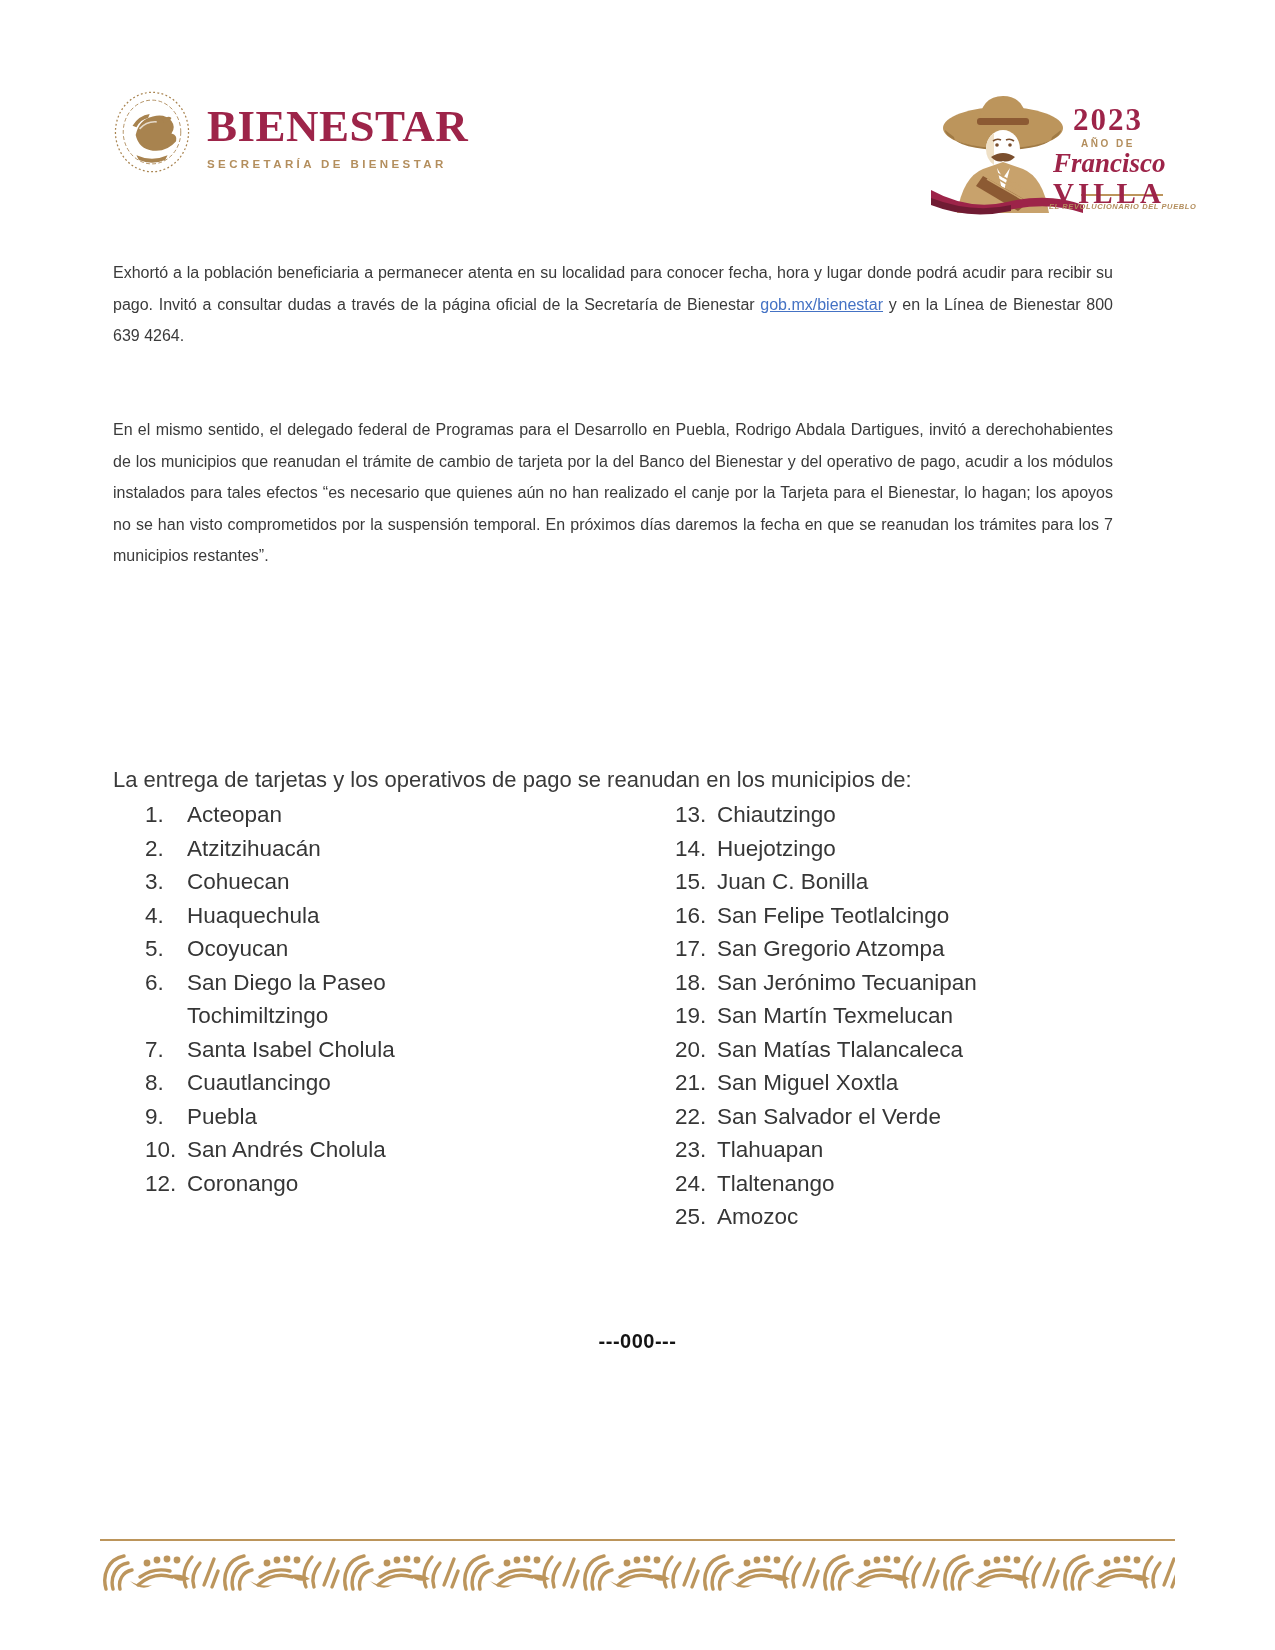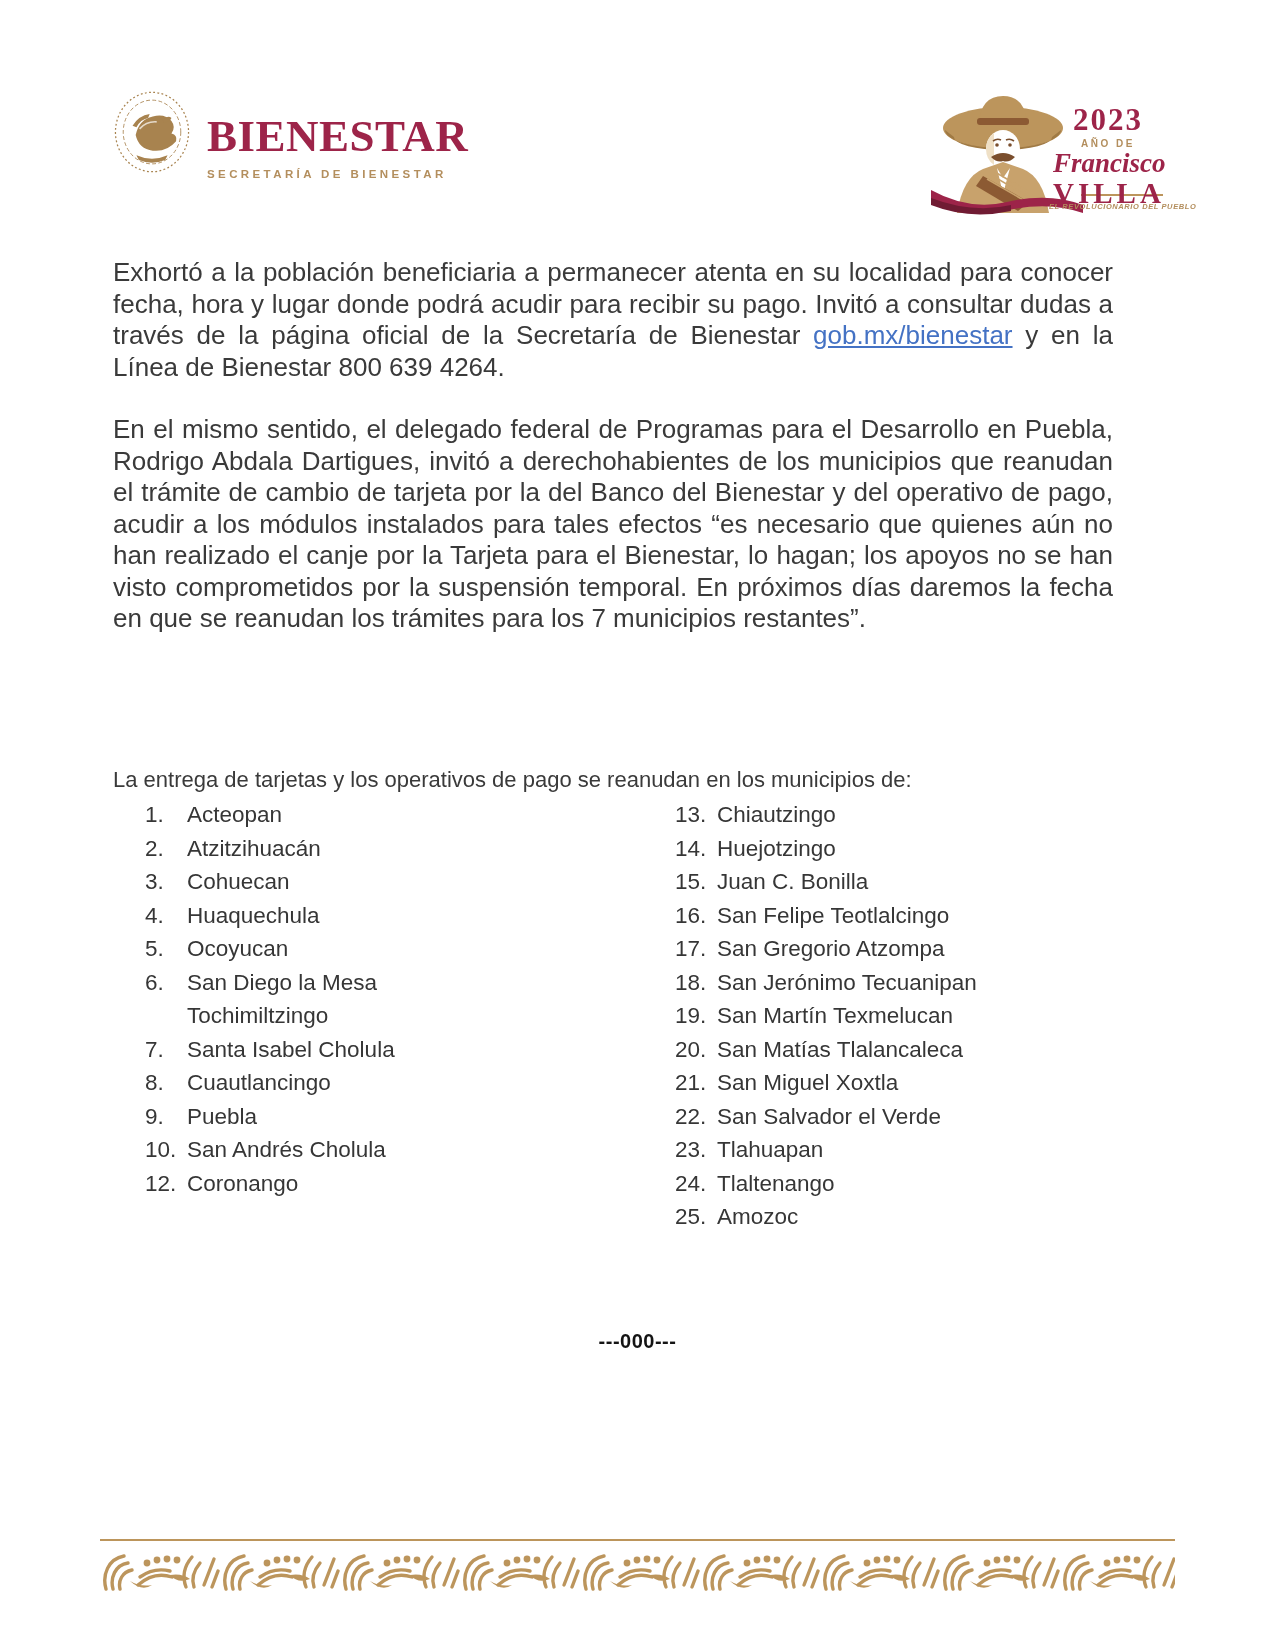--- a/index.html
+++ b/index.html
@@ -11,21 +11,21 @@
 
   
   .header { position:absolute; top:78px; left:113px; right:112px;
     display:flex; justify-content:space-between; align-items:flex-start; }
   .logo-left { display:flex; align-items:flex-start; }
   .emblem-svg { width:78px; height:84px; margin-top:12px; }
   .logo-left-text { margin-left:16px; }
   .bienestar-title {
     font-family:"Liberation Serif", serif; font-weight:700;
     font-size:45px; line-height:1; letter-spacing:0.5px;
-    color:#9d2449; margin-top:36px;
+    color:#9d2449; margin-top:26px;
   }
   .bienestar-subtitle {
     font-size:11.5px; font-weight:700; letter-spacing:3.4px;
     color:#b38e5d; margin-top:9px;
   }
   .logo-right { position:relative; width:232px; height:142px; }
   .villa-svg { position:absolute; left:0; top:0; width:232px; height:142px; }
   .villa-text { position:absolute; left:122px; top:26px; width:110px; text-align:center; }
   .villa-year {
     font-family:"Liberation Serif", serif; font-weight:700;
@@ -40,21 +40,21 @@
   .villa-last {
     font-family:"Liberation Serif", serif; font-weight:700;
     font-size:29px; letter-spacing:4px; color:#9d2449; line-height:1; margin-top:2px;
   }
   .villa-tagline { position:absolute; left:118px; top:124px; width:120px;
     font-size:7.5px; font-weight:700; letter-spacing:0.6px; color:#b38e5d;
     text-align:left; white-space:nowrap;font-style:italic; }
 
   
   .para { position:absolute; left:113px; width:1000px;
-    font-size:26px; line-height:31.5px; text-align:justify; color:#3a3a3a;margin-top:7px; }
+    font-size:16px; line-height:31.5px; text-align:justify; color:#3a3a3a;margin-top:7px; }
   .para-1 { top:250px; }
   .para-2 { top:407px; }
   .doc-link { color:#4472c4; text-decoration:underline; cursor:pointer; }
   .list-intro { position:absolute; left:113px; top:742px; width:1000px;
     font-size:22px; line-height:31.5px; color:#3a3a3a; }
 
   
   .muni-list { position:absolute; left:145px; top:798px; display:flex; }
   .muni-col-left  { width:530px; }
   .muni-col-right { width:470px; }
@@ -163,21 +163,21 @@
       <div class="muni-row">
           <span class="muni-num">4.</span>
           <span class="muni-name">Huaquechula</span>
         </div>
       <div class="muni-row">
           <span class="muni-num">5.</span>
           <span class="muni-name">Ocoyucan</span>
         </div>
       <div class="muni-row">
           <span class="muni-num">6.</span>
-          <span class="muni-name">San Diego la Mesa
+          <span class="muni-name">San Diego la Paseo
 Tochimiltzingo</span>
         </div>
       <div class="muni-row">
           <span class="muni-num">7.</span>
           <span class="muni-name">Santa Isabel Cholula</span>
         </div>
       <div class="muni-row">
           <span class="muni-num">8.</span>
           <span class="muni-name">Cuautlancingo</span>
         </div>

